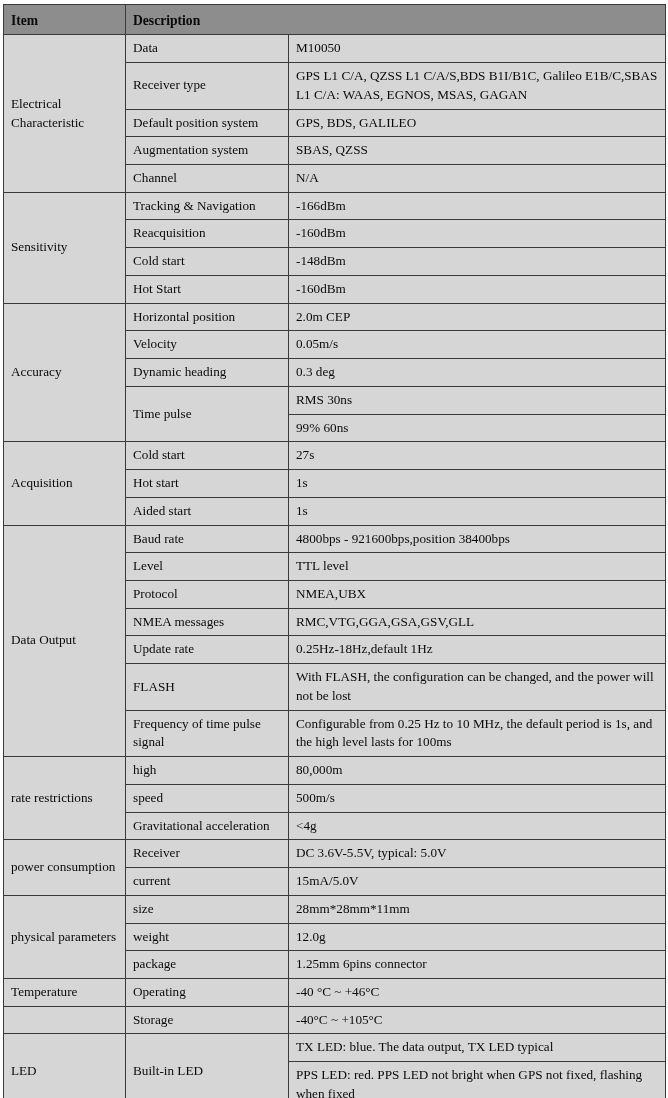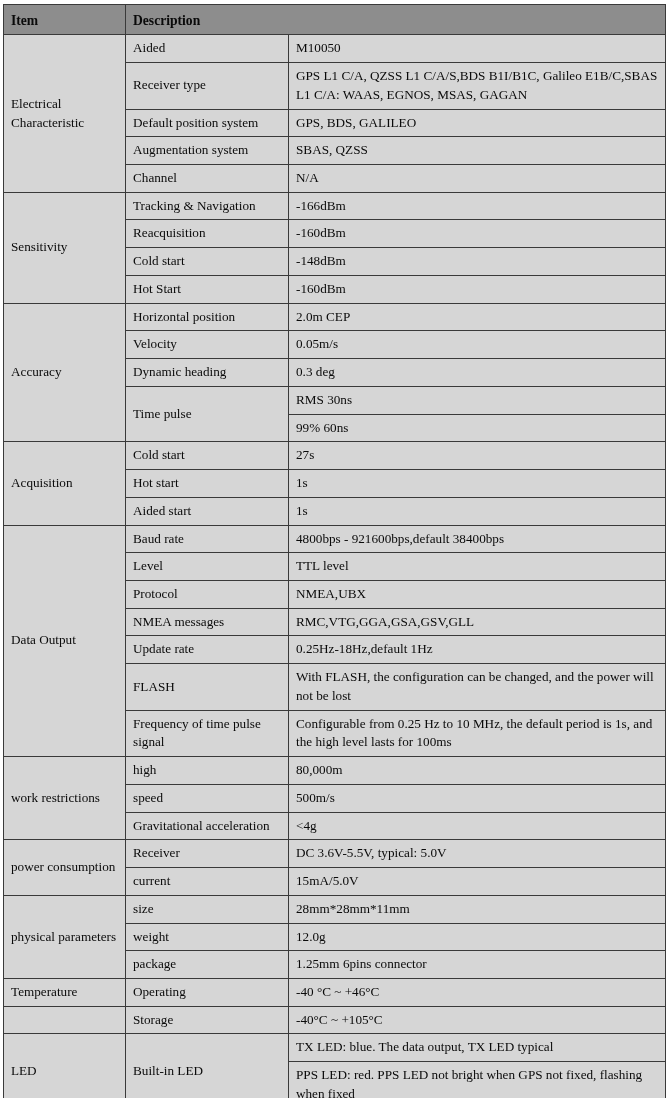--- a/index.html
+++ b/index.html
@@ -62,21 +62,21 @@
     </colgroup>
     <thead>
       <tr>
         <th>Item</th>
         <th colspan="2">Description</th>
       </tr>
     </thead>
     <tbody id="spec-body">
         <tr>
           <td class="item-cell" rowspan="5">Electrical Characteristic</td>
-          <td>Aided</td>
+          <td>Data</td>
           <td>M10050</td>
         </tr>
         <tr>
           <td>Receiver type</td>
           <td>GPS L1 C/A, QZSS L1 C/A/S,BDS B1I/B1C, Galileo E1B/C,SBAS L1 C/A: WAAS, EGNOS, MSAS, GAGAN</td>
         </tr>
         <tr>
           <td>Default position system</td>
           <td>GPS, BDS, GALILEO</td>
         </tr>
@@ -134,21 +134,21 @@
           <td>Hot start</td>
           <td>1s</td>
         </tr>
         <tr>
           <td>Aided start</td>
           <td>1s</td>
         </tr>
         <tr>
           <td class="item-cell" rowspan="7">Data Output</td>
           <td>Baud rate</td>
-          <td>4800bps - 921600bps,default 38400bps</td>
+          <td>4800bps - 921600bps,position 38400bps</td>
         </tr>
         <tr>
           <td>Level</td>
           <td>TTL level</td>
         </tr>
         <tr>
           <td>Protocol</td>
           <td>NMEA,UBX</td>
         </tr>
         <tr>
@@ -161,21 +161,21 @@
         </tr>
         <tr>
           <td>FLASH</td>
           <td class="justify">With FLASH, the configuration can be changed, and the power will not be lost</td>
         </tr>
         <tr>
           <td class="justify">Frequency of time pulse signal</td>
           <td class="justify">Configurable from 0.25 Hz to 10 MHz, the default period is 1s, and the high level lasts for 100ms</td>
         </tr>
         <tr>
-          <td class="item-cell" rowspan="3">work restrictions</td>
+          <td class="item-cell" rowspan="3">rate restrictions</td>
           <td>high</td>
           <td>80,000m</td>
         </tr>
         <tr>
           <td>speed</td>
           <td>500m/s</td>
         </tr>
         <tr>
           <td class="tall">Gravitational acceleration</td>
           <td class="tall">&lt;4g</td>

